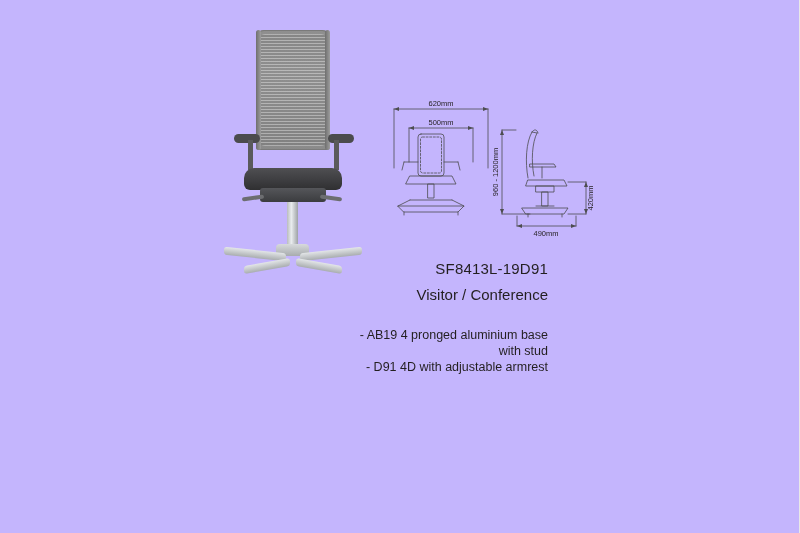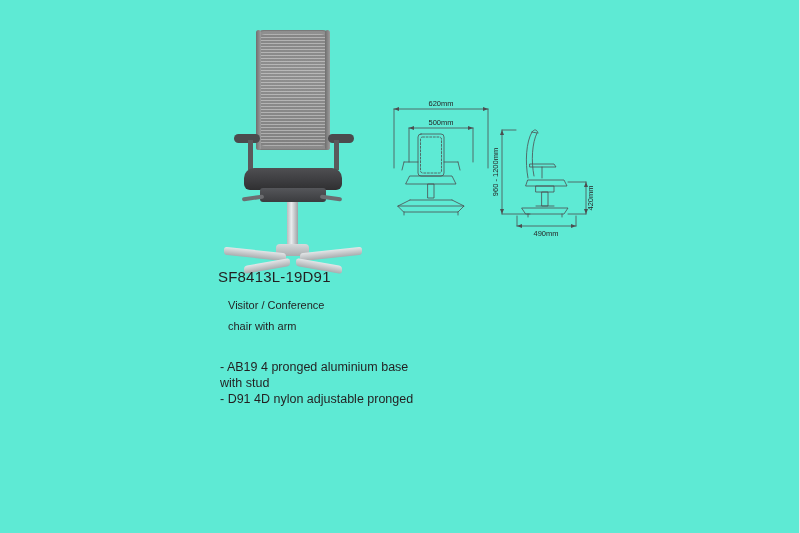--- a/index.html
+++ b/index.html
@@ -13,21 +13,22 @@
     position: relative;
     font-family: "Liberation Sans", sans-serif;
     color: #231f20;
     overflow: hidden;
   }
   .page {
     position: absolute;
     left: 0; top: 0;
     width: 800px;
     height: 533px;
-    background: #5eead4;
+    background: #c4b5fd;
+    text-align: right;
   }
 
   
   .photo {
     position: absolute;
     left: 214px;
     top: 30px;
     width: 160px;
     height: 230px;
   }
@@ -150,33 +151,33 @@
     left: 380px;
     top: 96px;
     width: 230px;
     height: 175px;
   }
 
   
   .text-block {
     position: absolute;
     left: 218px;
-    top: 268px;
+    top: 260px;
     width: 330px;
   }
   .model-code {
     font-size: 15px;
     letter-spacing: 0.2px;
     margin: 0 0 7px 0;
     color: #231f20;
   }
   .product-name {
-    font-size: 11px;
+    font-size: 15px;
     line-height: 21px;
-    margin: 10px;
+    margin: 0;
     color: #231f20;
   }
   .features {
     margin: 22px 0 0 2px;
     padding: 0;
     list-style: none;
     font-size: 12.5px;
     line-height: 16px;
     color: #231f20;
   }
@@ -297,23 +298,22 @@
       <text x="166" y="140" font-family="Liberation Sans, sans-serif" font-size="7.5" fill="#231f20" text-anchor="middle">490mm</text>
       <text x="0" y="0" font-family="Liberation Sans, sans-serif" font-size="7.5" fill="#231f20" text-anchor="middle" transform="translate(118,76) rotate(-90)">960 - 1200mm</text>
       <text x="0" y="0" font-family="Liberation Sans, sans-serif" font-size="7.5" fill="#231f20" text-anchor="middle" transform="translate(213,102) rotate(-90)">420mm</text>
     </svg>
   </div>
 
   <div class="text-block">
     <div class="model-code">SF8413L-19D91</div>
     <div class="product-name">
       <div>Visitor / Conference</div>
-      <div>chair with arm</div>
     </div>
     <ul class="features">
       <li>- AB19 4 pronged aluminium base
   with stud</li>
-      <li>- D91 4D nylon adjustable pronged</li>
+      <li>- D91 4D with adjustable armrest</li>
     </ul>
   </div>
 
   <div class="edge-r"></div>
 </div>
 
 </body></html>

